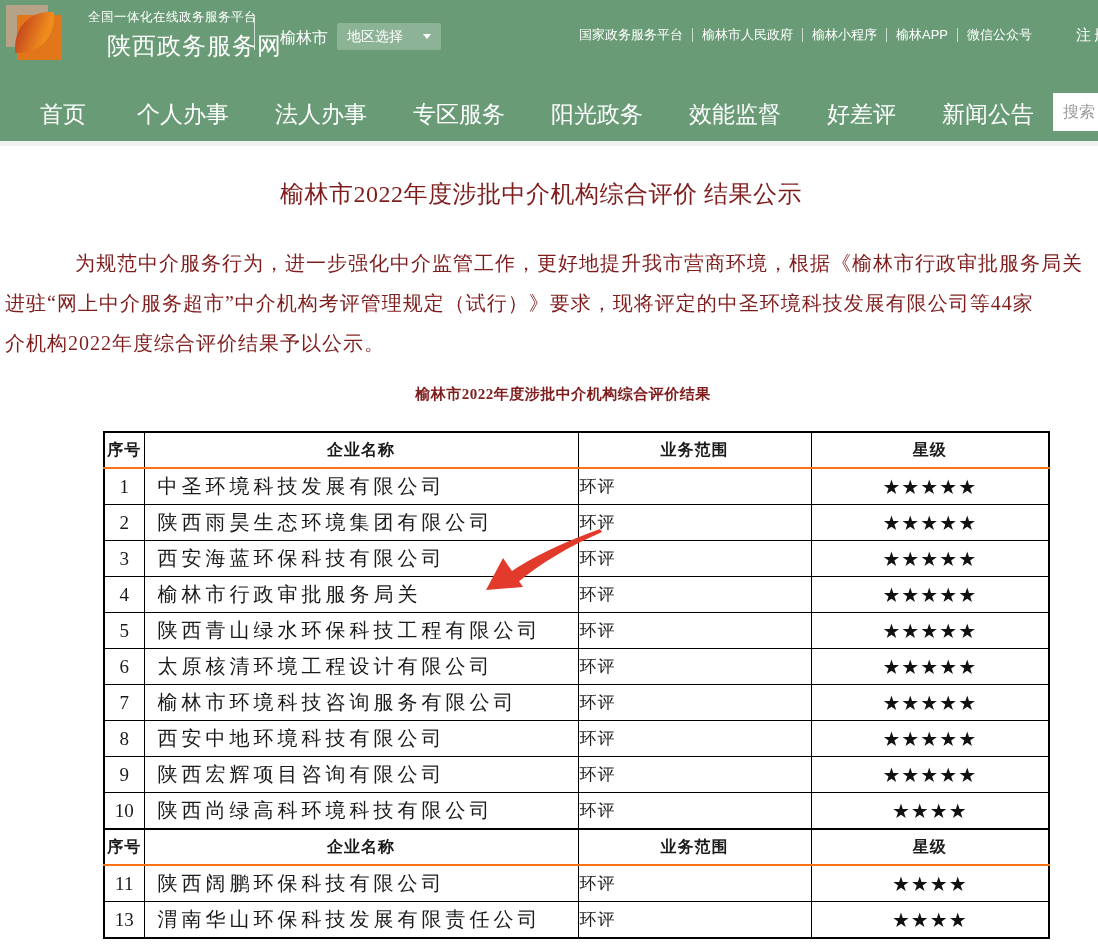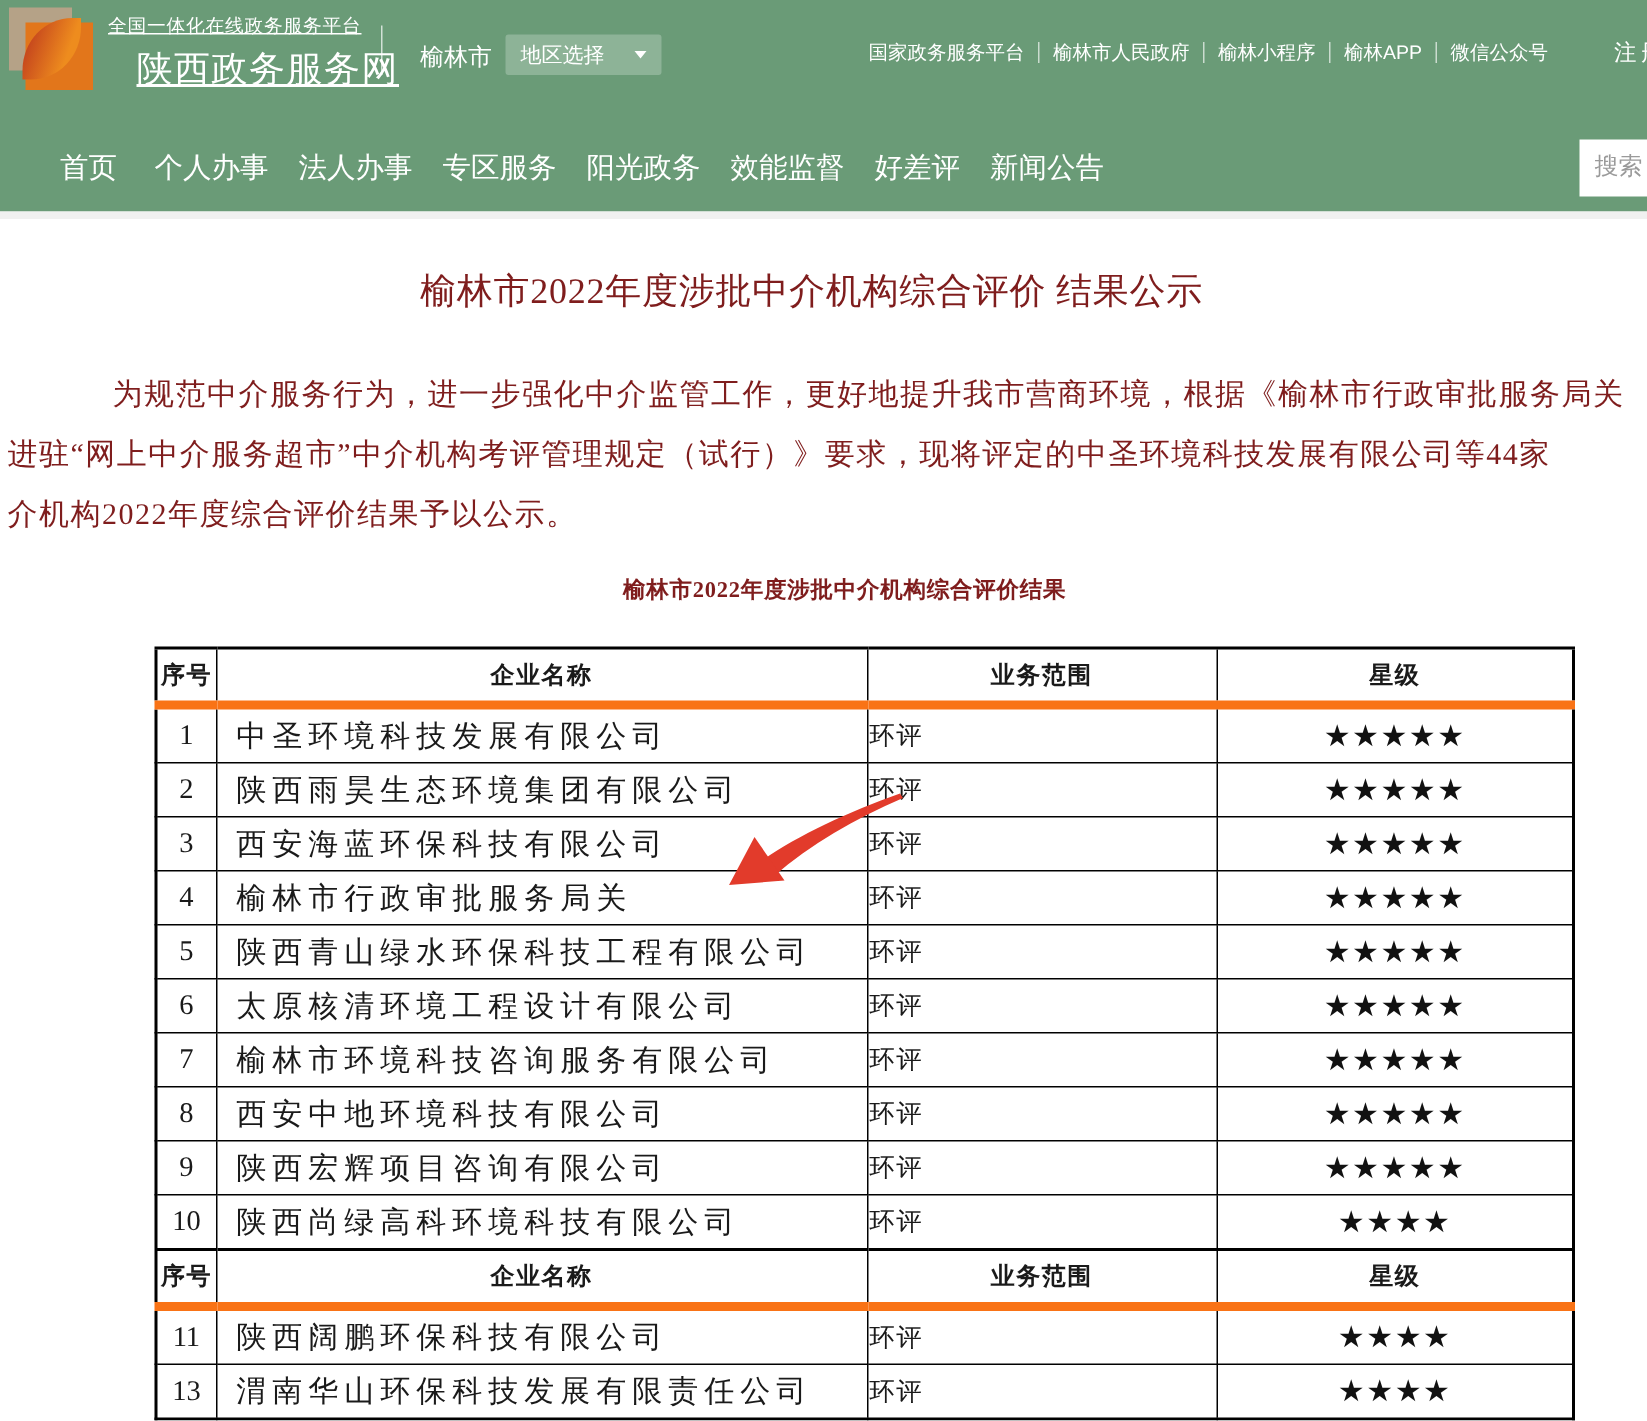--- a/index.html
+++ b/index.html
@@ -12,43 +12,43 @@
   .site-header { position:absolute; left:0; top:0; width:1098px; height:141px; background:#6A9B77; }
   .header-strip { position:absolute; left:0; top:141px; width:1098px; height:5px; background:#f0f1f0; }
 
   .logo { position:absolute; left:6px; top:5px; width:56px; height:55px; cursor:pointer; }
   .logo-back  { position:absolute; left:0; top:0; width:42px; height:42px; background:#B5A287; }
   .logo-front { position:absolute; right:0; bottom:0; width:45px; height:45px; background:#E2761B; }
   .logo-leaf  { position:absolute; left:9px; top:7px; width:39px; height:41px;
                 background:linear-gradient(110deg,#C4431D 15%,#EE8C1E 72%);
                 border-radius:85% 0 85% 0; }
 
-  .brand { position:absolute; left:72px; top:9px; color:#fff;text-decoration:underline; }
+  .brand { position:absolute; left:88px; top:9px; color:#fff; }
   .brand-small { font-size:12.5px; letter-spacing:.5px; }
   .brand-large { font-size:24px; margin-top:4px; letter-spacing:1px; font-weight:500;margin-left:19px; }
 
   .header-divider { position:absolute; left:254px; top:17px; width:1px; height:33px; background:rgba(255,255,255,.7); }
   .city { position:absolute; left:280px; top:28px; color:#fff; font-size:16px; }
 
   .region-btn { position:absolute; left:337px; top:23px; height:27px; padding:0 10px;
                 background:rgba(255,255,255,.24); color:#fff; font-size:14px; border:none;
                 border-radius:2px; display:flex; align-items:center; gap:20px; cursor:pointer;
                 font-family:"Liberation Sans", sans-serif; }
   .caret { width:0; height:0; border-left:4px solid transparent; border-right:4px solid transparent;
            border-top:5px solid #fff; }
 
   .top-links { position:absolute; left:579px; top:26px; display:flex; align-items:center;
                color:#fff; font-size:13px; white-space:nowrap; }
   .top-link { cursor:pointer; }
   .top-sep { width:1px; height:14px; background:rgba(255,255,255,.65); margin:0 9px; }
   .register { position:absolute; left:1076px; top:26px; color:#fff; font-size:15px;
               letter-spacing:3px; white-space:nowrap; cursor:pointer; }
 
-  .nav { position:absolute; left:40px; top:99px; display:flex; gap:20px;
-         color:#fff; font-size:19px; white-space:nowrap;text-align:center; }
+  .nav { position:absolute; left:40px; top:99px; display:flex; gap:46px;
+         color:#fff; font-size:23px; white-space:nowrap;text-align:center; }
   .nav-item { cursor:pointer; }
   .nav-item:nth-child(2) { margin-left:5px; }
 
   .search-box { position:absolute; left:1053px; top:93px; width:120px; height:38px; background:#fff; }
   .search-box input { width:100%; height:100%; border:none; outline:none; box-sizing:border-box;
                       padding:0 0 0 10px; font-size:16px; color:#333;
                       font-family:"Liberation Sans", sans-serif; }
   .search-box input::placeholder { color:#9a9a9a; }
 
   
@@ -60,21 +60,21 @@
   .pline { height:40px; line-height:40px; white-space:nowrap; }
   .pline.indent { text-indent:70px; }
   .table-caption { position:absolute; top:382px; left:0; width:1126px; text-align:center;
                    font-size:15px; font-weight:bold; line-height:24px; letter-spacing:.5px; }
 
   
   .eval-table { position:absolute; top:431px; left:103px; width:945px;
                 border-collapse:collapse; table-layout:fixed; border:2px solid #000;
                 font-family:"Liberation Serif", serif; color:#1a1a1a; }
   .eval-table th, .eval-table td { border:1px solid #000; overflow:hidden; }
-  .eval-table tr.hdr th { border-top:2px solid #000; border-bottom:6px solid #f97316;
+  .eval-table tr.hdr th { border-top:2px solid #000; border-bottom:2px solid #f97316;
                           height:32px; font-size:16px; font-weight:bold; letter-spacing:1px;
                           text-align:center; }
   .eval-table td { height:33px; }
   td.c-no    { text-align:center; font-size:19px; }
   td.c-name  { text-align:left; padding-left:13px; font-size:20px; letter-spacing:4px; white-space:nowrap; }
   td.c-scope { text-align:left; font-size:17px; letter-spacing:1px;font-family:Liberation Serif, serif; }
   td.c-stars { text-align:center; font-size:20px; letter-spacing:1px; color:#111; }
 
   
   .arrow-overlay { position:absolute; left:0; top:0; width:1098px; height:947px;

